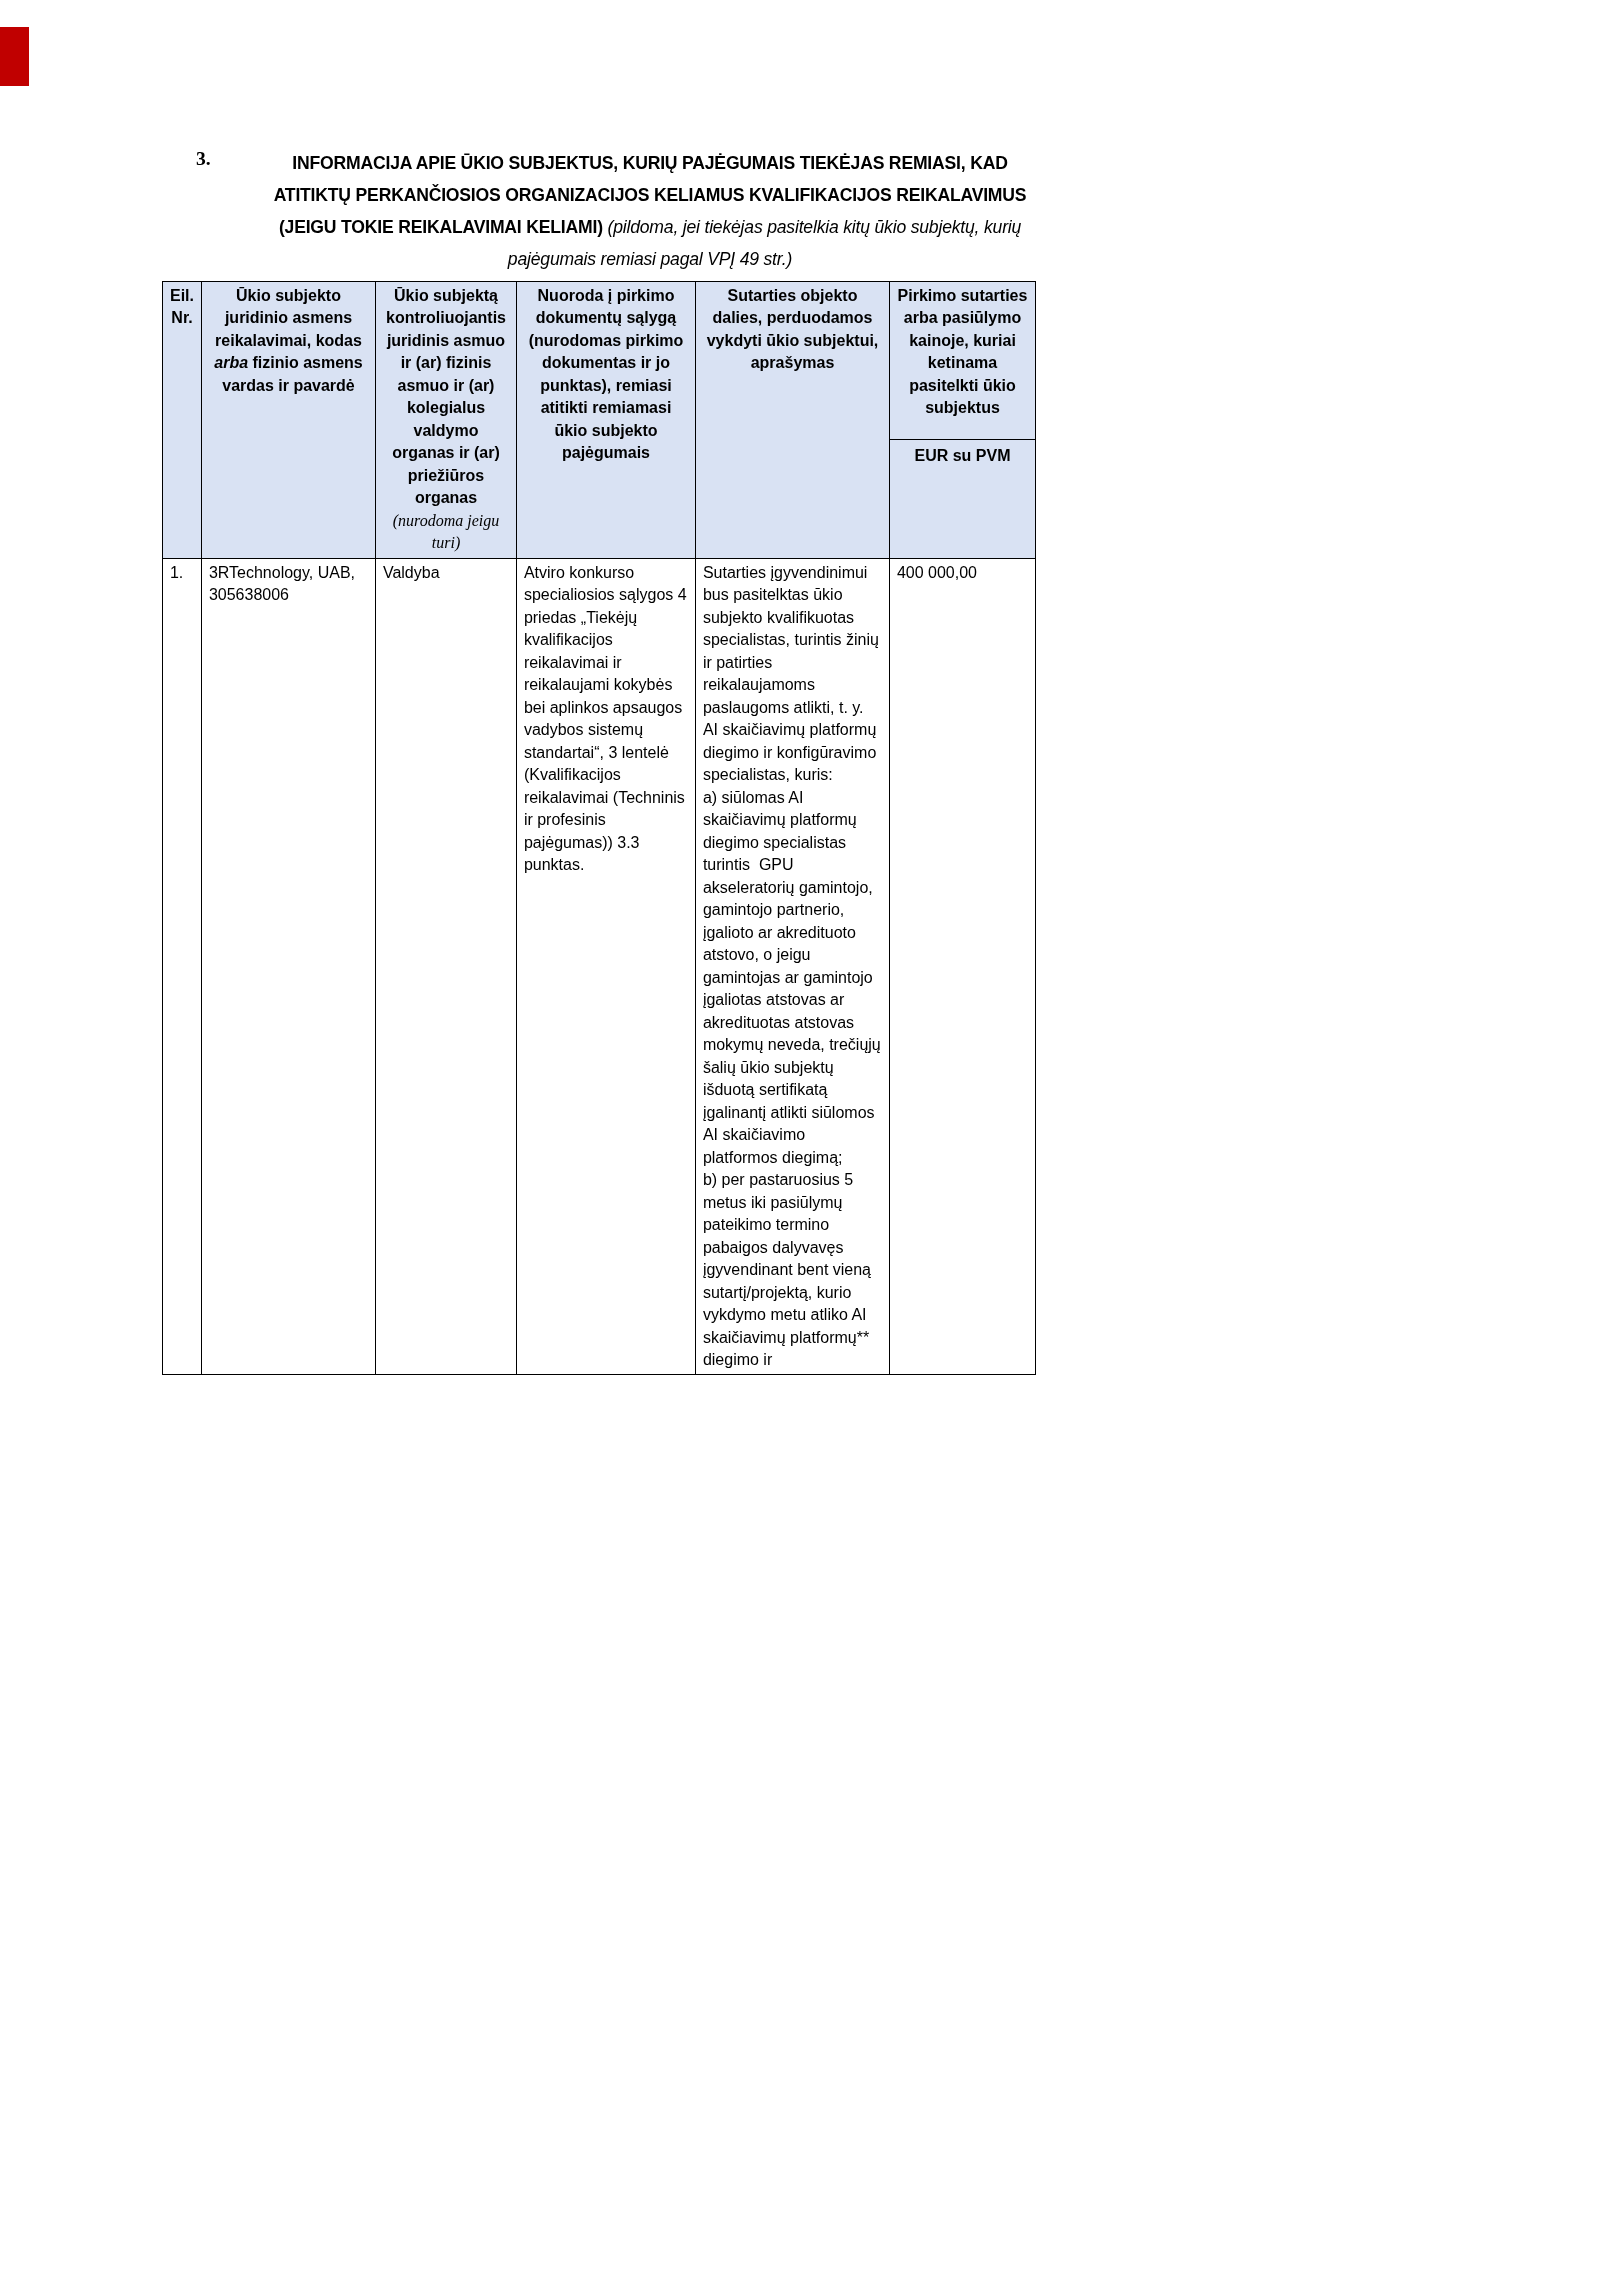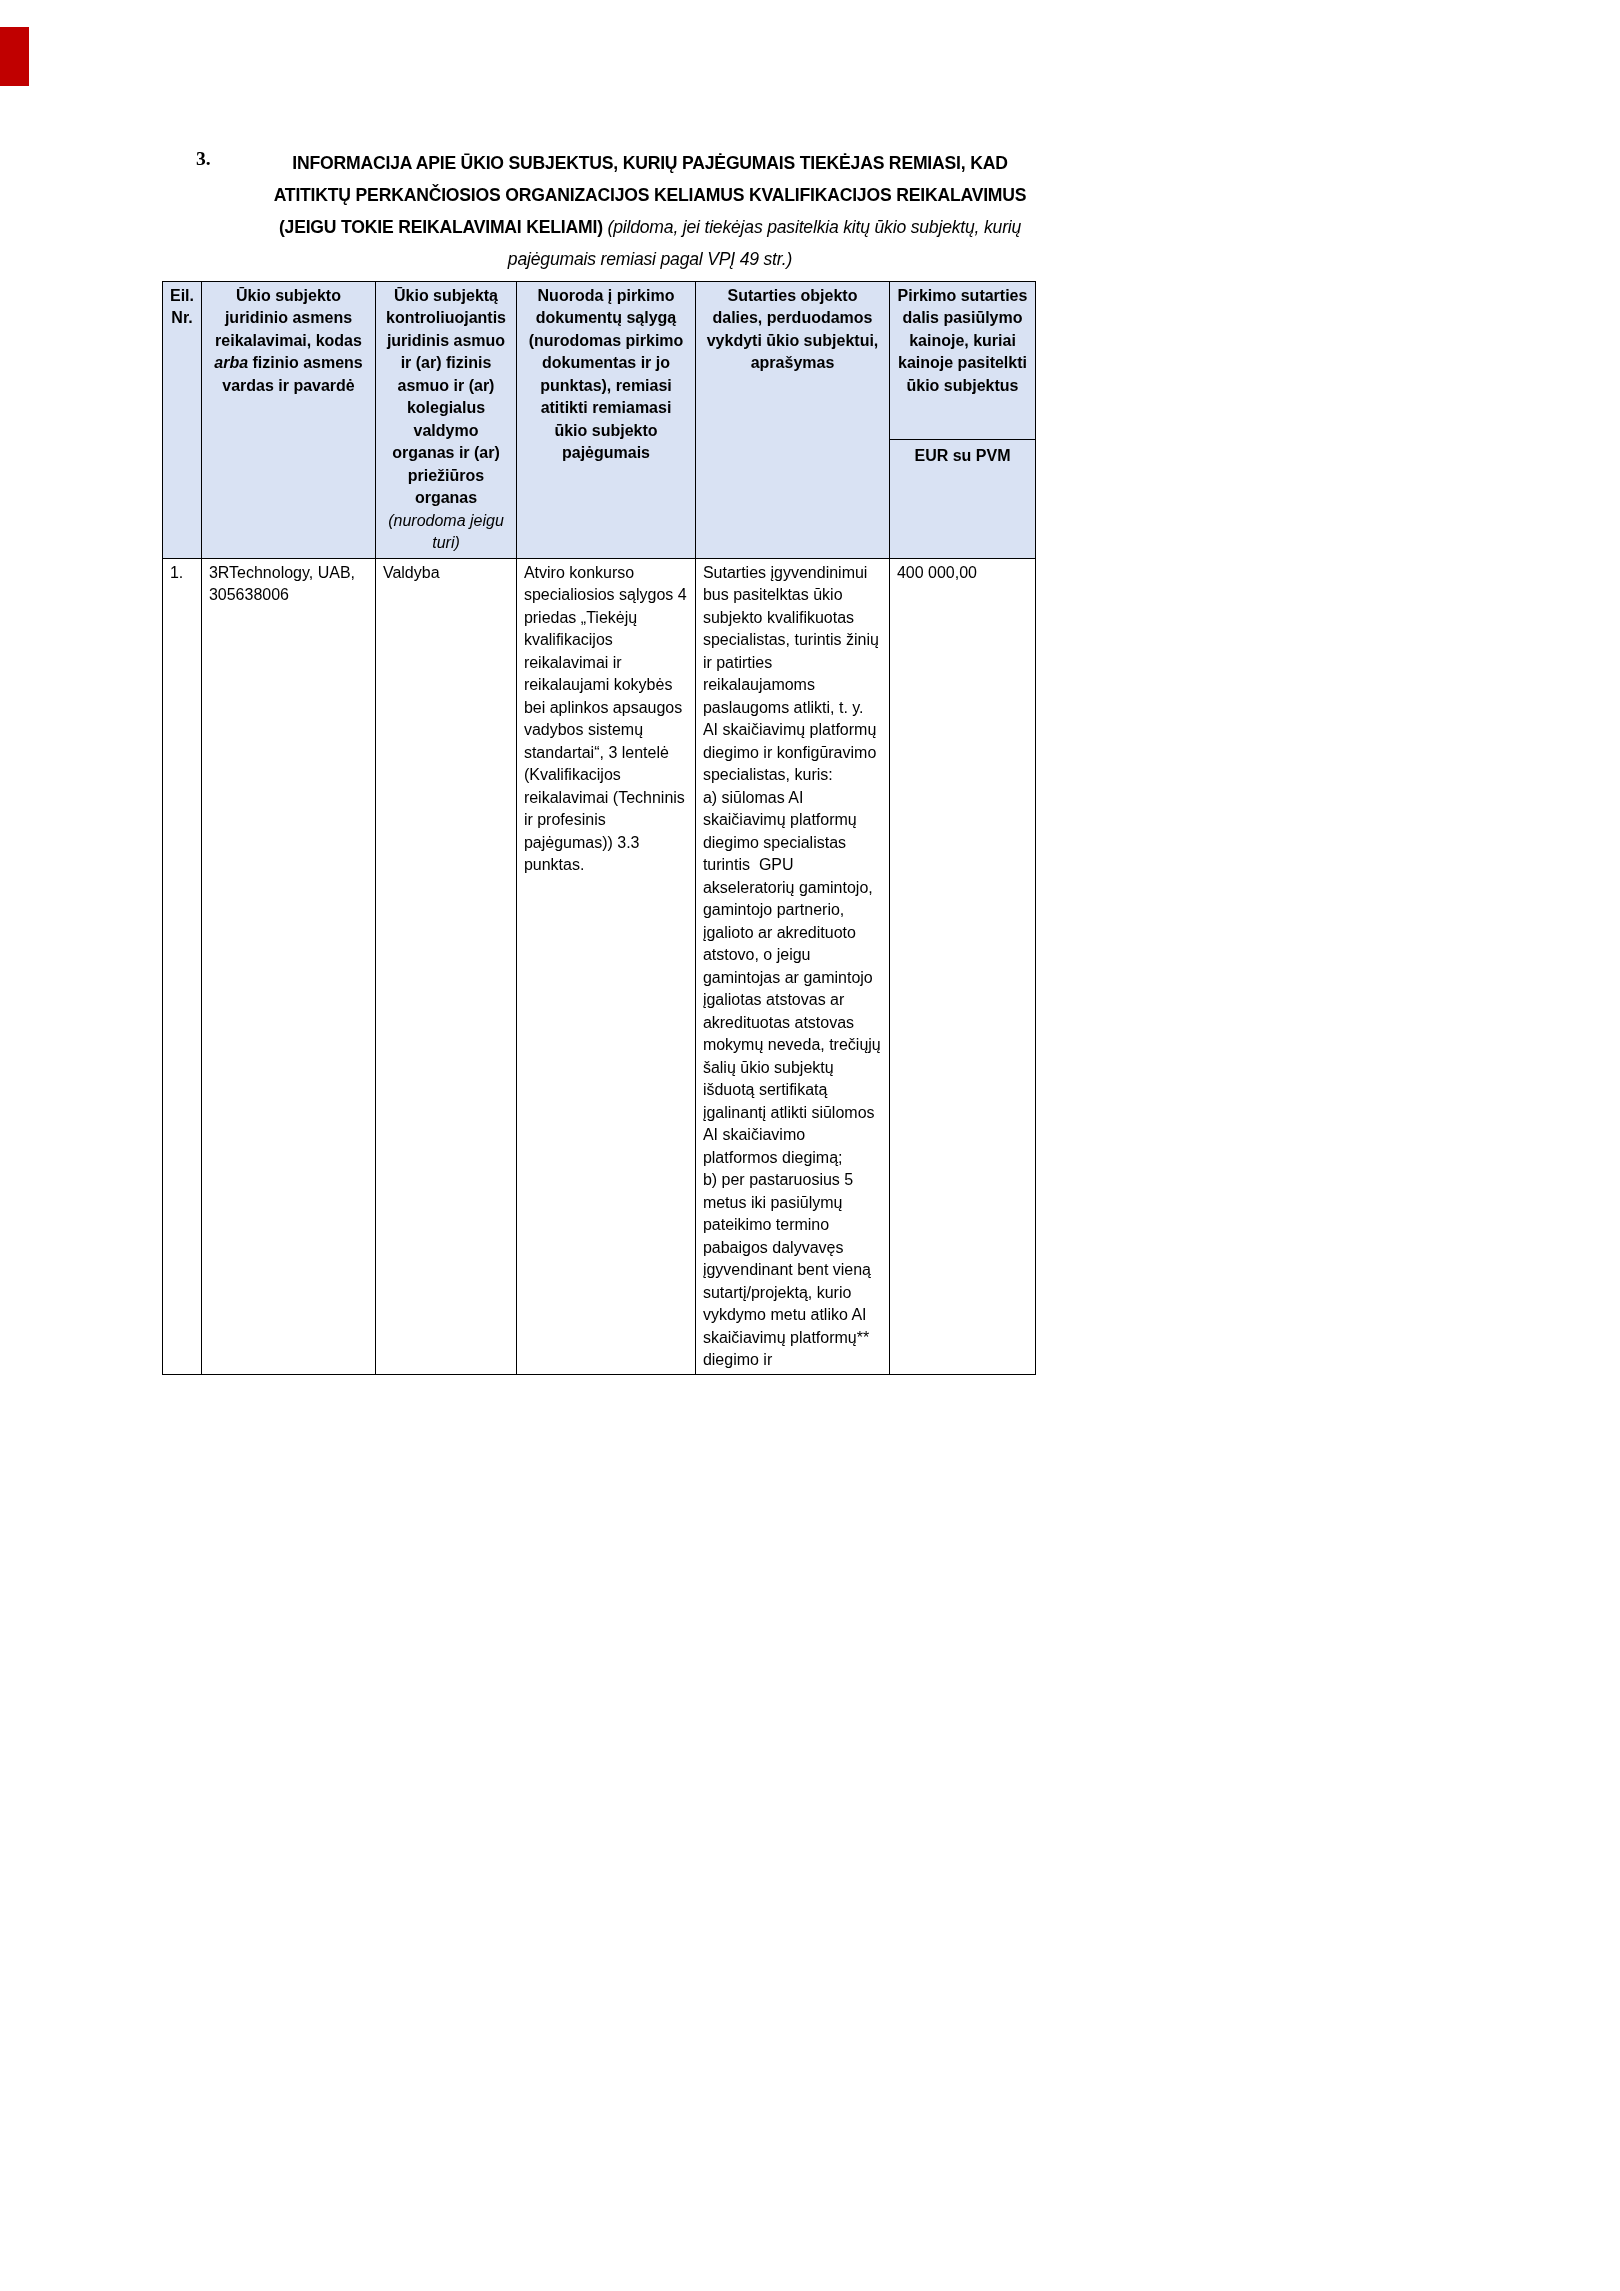--- a/index.html
+++ b/index.html
@@ -52,21 +52,21 @@
     vertical-align:top;
     padding:2.9px 6.9px;
     overflow:hidden;
   }
   .tbl thead th {
     background:var(--header-bg, #d9e2f3);
     font-weight:700;
     text-align:center;
   }
   .tbl td { text-align:left; }
-  .it { font-style:italic; font-weight:400; }
+  .it { font-style:italic; font-weight:400;font-family:Liberation Serif, serif; }
   .arb { font-style:italic; }
   th.split { padding:0; }
   .split-top {
     box-sizing:border-box;
     min-height:158px;
     border-bottom:1px solid #000000;
     padding:2.9px 6.9px;
   }
   .split-sub { padding:4.9px 6.9px; }
   .pre { white-space:pre-wrap;margin-top:16px; }
@@ -96,21 +96,21 @@
       <tr>
         <th>Eil. Nr.</th>
         <th><span>Ūkio subjekto juridinio asmens reikalavimai, kodas</span> <span class="arb">arba</span> <span>fizinio asmens vardas ir pavardė</span></th>
         <th>
           <div>Ūkio subjektą kontroliuojantis juridinis asmuo ir (ar) fizinis asmuo ir (ar) kolegialus valdymo organas ir (ar) priežiūros organas</div>
           <div class="it">(nurodoma jeigu turi)</div>
         </th>
         <th>Nuoroda į pirkimo dokumentų sąlygą (nurodomas pirkimo dokumentas ir jo punktas), remiasi atitikti remiamasi ūkio subjekto pajėgumais</th>
         <th>Sutarties objekto dalies, perduodamos vykdyti ūkio subjektui, aprašymas</th>
         <th class="split">
-          <div class="split-top">Pirkimo sutarties dalis pasiūlymo kainoje, kuriai kainoje pasitelkti ūkio subjektus</div>
+          <div class="split-top">Pirkimo sutarties arba pasiūlymo kainoje, kuriai ketinama pasitelkti ūkio subjektus</div>
           <div class="split-sub">EUR su PVM</div>
         </th>
       </tr>
     </thead>
     <tbody>
       <tr>
         <td>1.</td>
         <td>3RTechnology, UAB, 305638006</td>
         <td>Valdyba</td>
         <td>Atviro konkurso specialiosios sąlygos 4 priedas „Tiekėjų kvalifikacijos reikalavimai ir reikalaujami kokybės bei aplinkos apsaugos vadybos sistemų standartai“, 3 lentelė (Kvalifikacijos reikalavimai (Techninis ir profesinis pajėgumas)) 3.3 punktas.</td>

